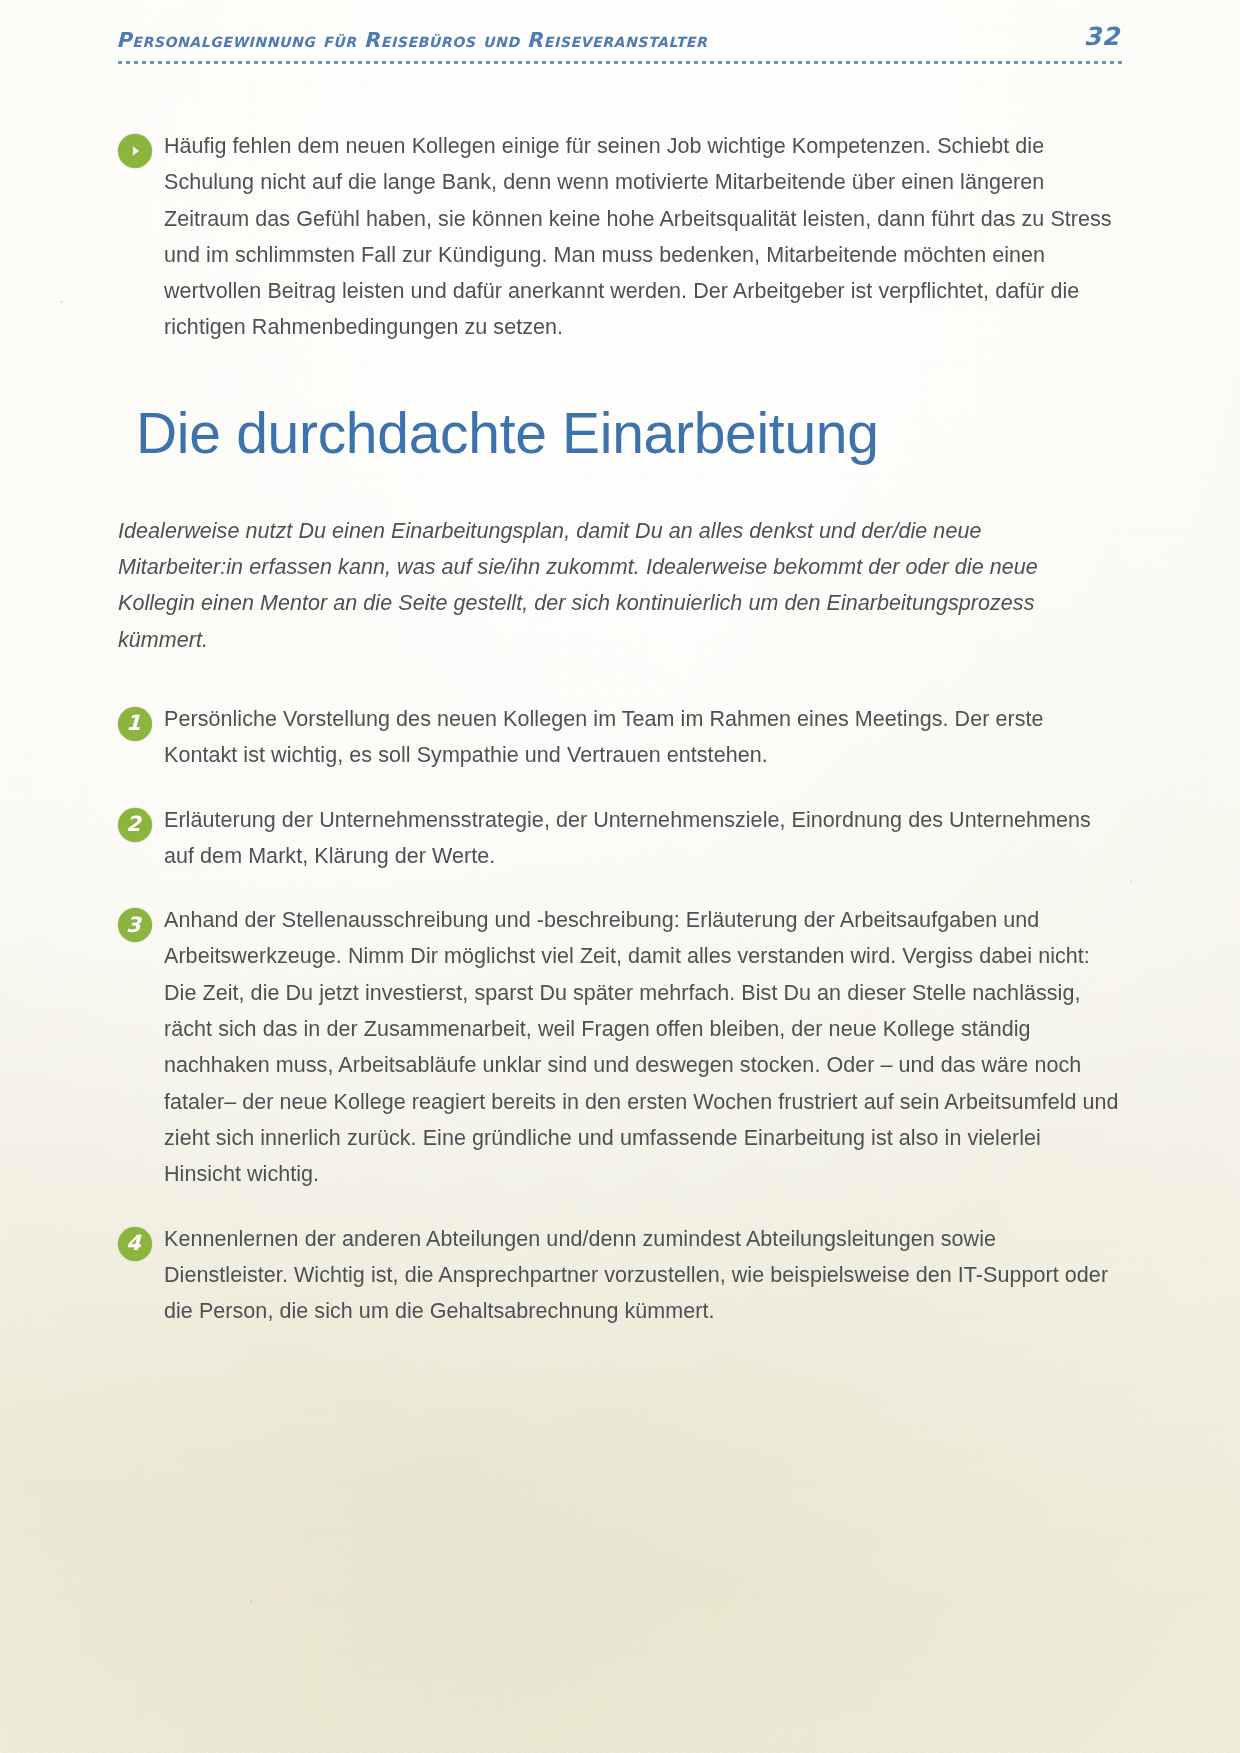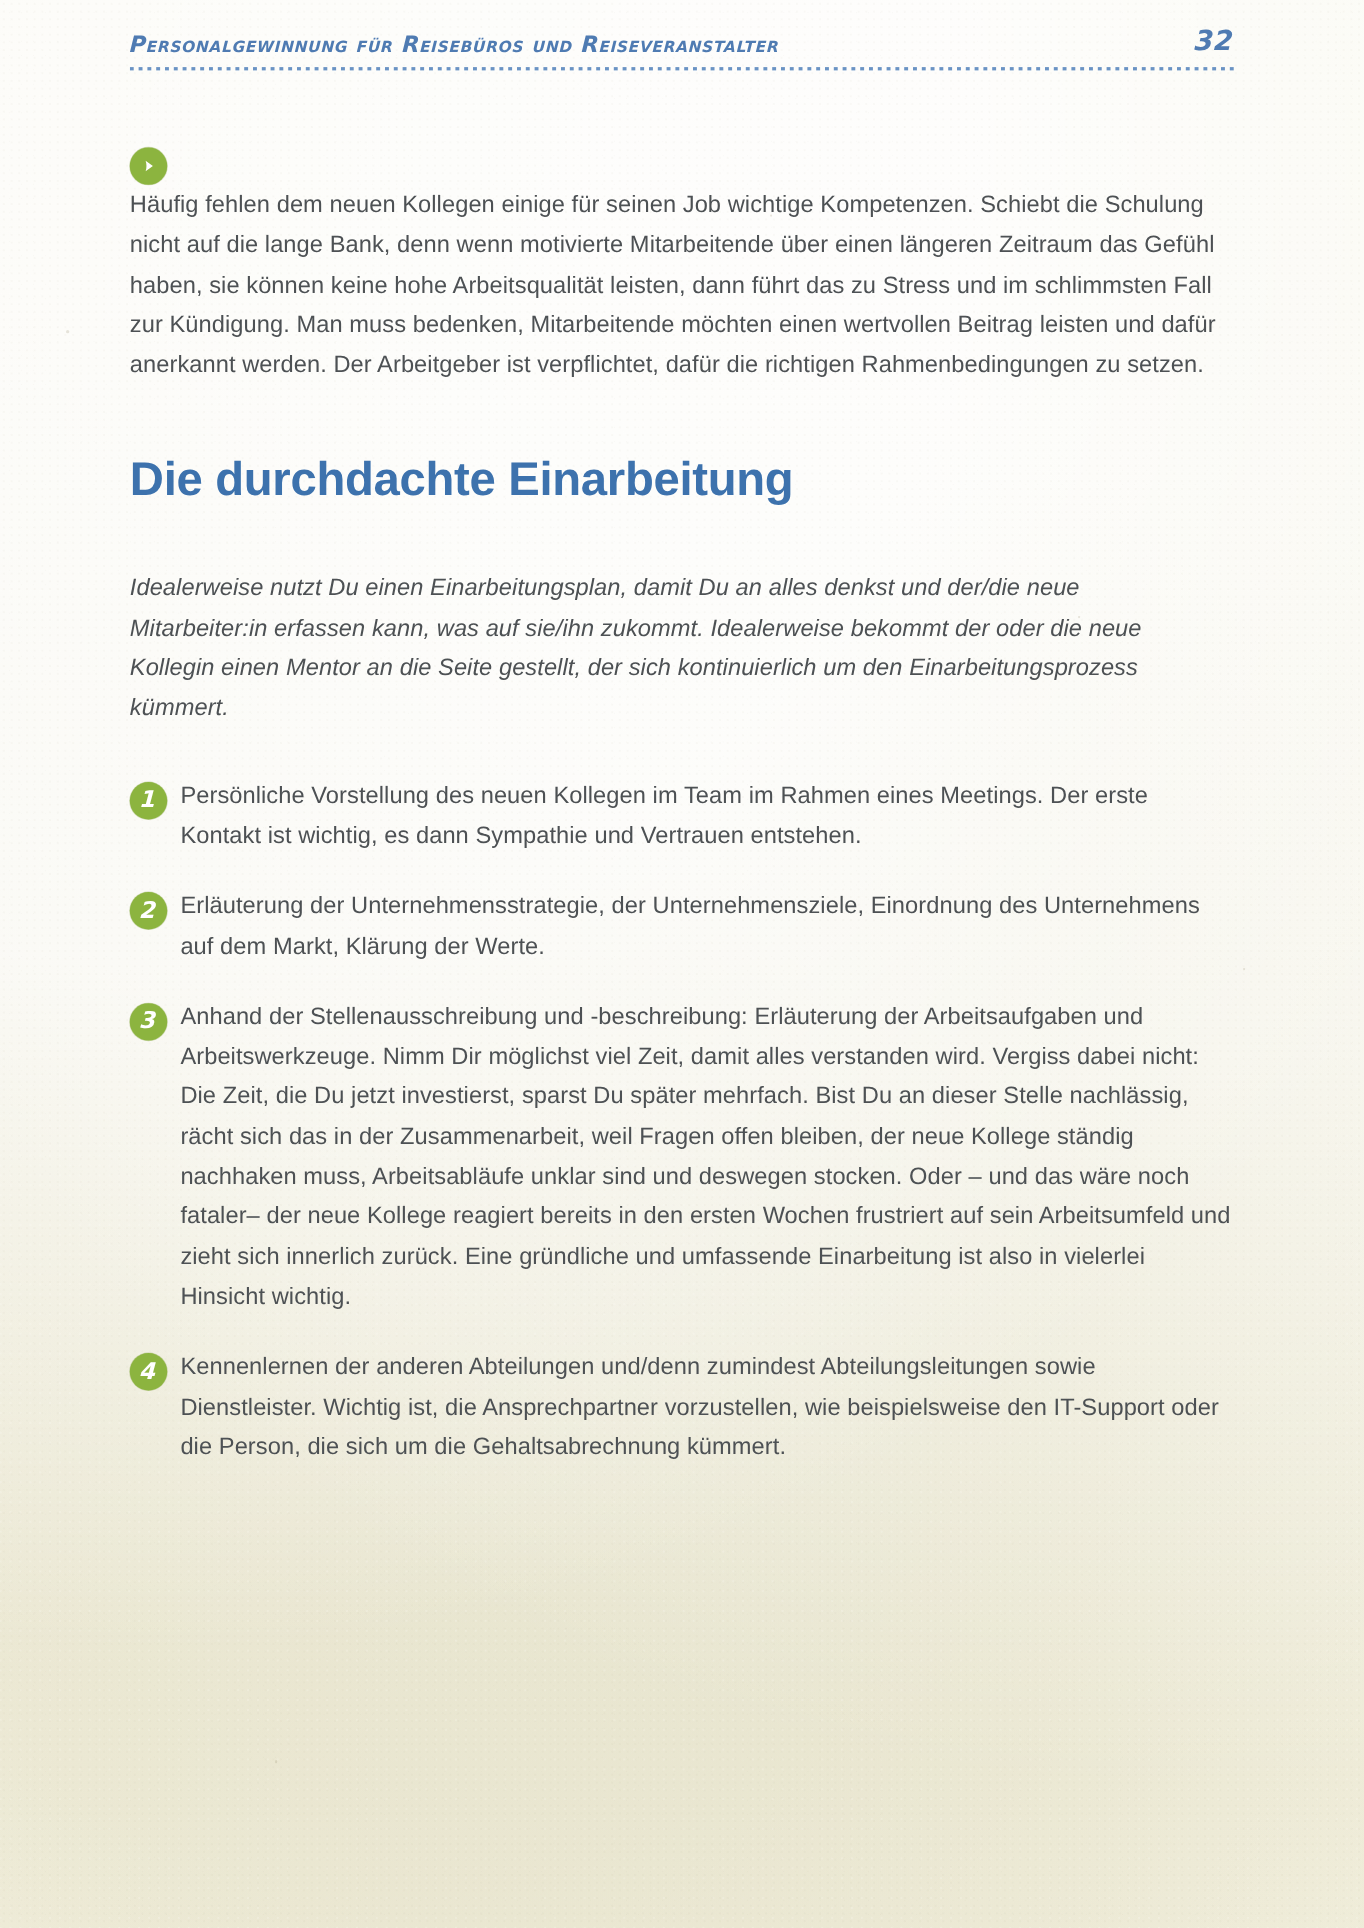--- a/index.html
+++ b/index.html
@@ -136,30 +136,30 @@
     transform: skewX(-4deg) translateY(-0.5px);
     letter-spacing: 0;
   }
   .marker svg { display: block; }
   .item-text {
     flex: 1 1 auto;
     padding-top: 0;
   }
 
   
-  .intro-item { margin-bottom: 0; flex-direction: column; }
+  .intro-item { margin-bottom: 0; }
 
   .heading {
     color: #3d72ad;
     font-family: "Liberation Sans", sans-serif;
-    font-weight: bold;
-    font-size: 43px;
+    font-weight: normal;
+    font-size: 57px;
     line-height: 58px;
     letter-spacing: -0.3px;
-    margin: 0;
+    margin: 18px;
   }
 
   .para { margin: 0; font-style: italic; }
 </style>
 </head>
 <body>
 
 <div class="page">
   <div class="grain"></div>
 
@@ -192,21 +192,21 @@
     <div style="margin-top:58px;">
       <div class="heading">Die durchdachte Einarbeitung</div>
     </div>
 
     <p class="para body-text" style="margin-top:51px; width:978px;">Idealerweise nutzt Du einen Einarbeitungsplan, damit Du an alles denkst und der/die neue Mitarbeiter:in erfassen kann, was auf sie/ihn zukommt. Idealerweise bekommt der oder die neue Kollegin einen Mentor an die Seite gestellt, der sich kontinuierlich um den Einarbeitungsprozess kümmert.</p>
 
     <div class="item" style="margin-top:43px;">
       <div class="marker">
         <span class="marker-num">1</span>
       </div>
-      <div class="item-text body-text">Persönliche Vorstellung des neuen Kollegen im Team im Rahmen eines Meetings. Der erste Kontakt ist wichtig, es dann Sympathie und Vertrauen entstehen.</div>
+      <div class="item-text body-text">Persönliche Vorstellung des neuen Kollegen im Team im Rahmen eines Meetings. Der erste Kontakt ist wichtig, es soll Sympathie und Vertrauen entstehen.</div>
     </div>
 
     <div class="item" style="margin-top:28px;">
       <div class="marker">
         <span class="marker-num">2</span>
       </div>
       <div class="item-text body-text">Erläuterung der Unternehmensstrategie, der Unternehmensziele, Einordnung des Unternehmens auf dem Markt, Klärung der Werte.</div>
     </div>
 
     <div class="item" style="margin-top:28px;">

